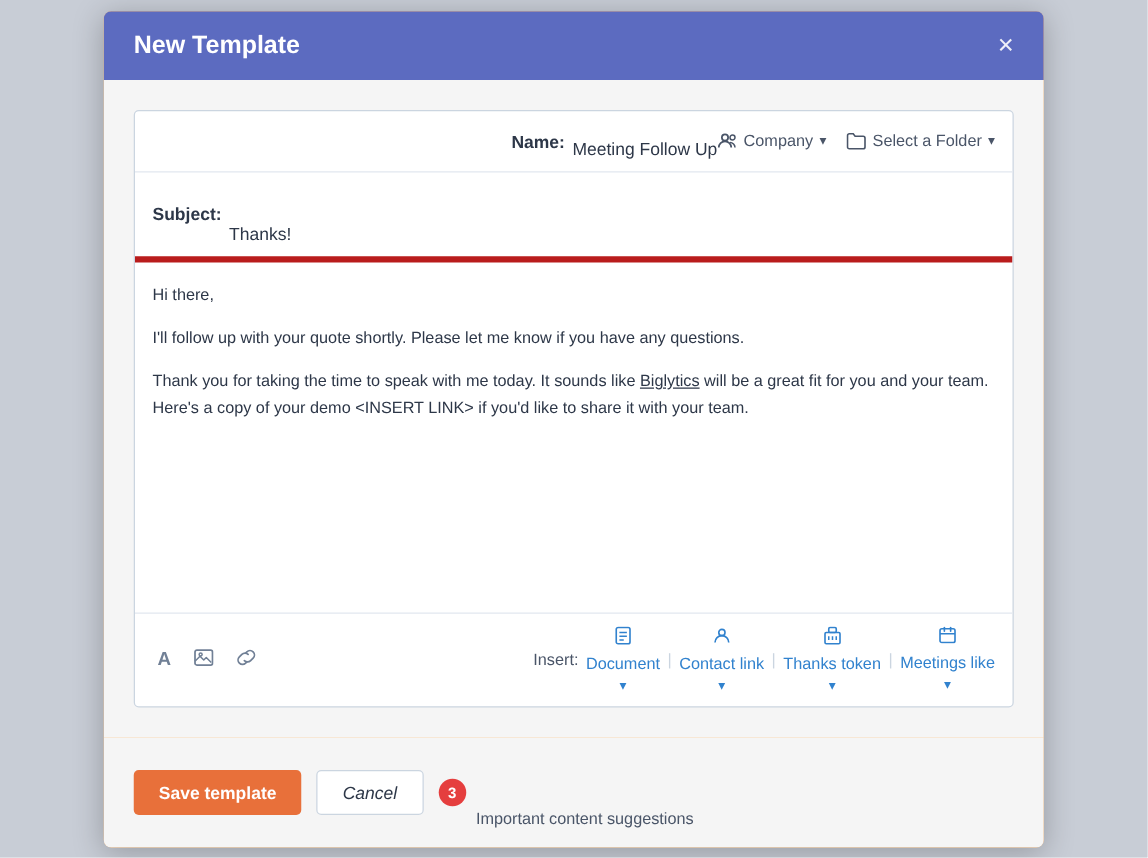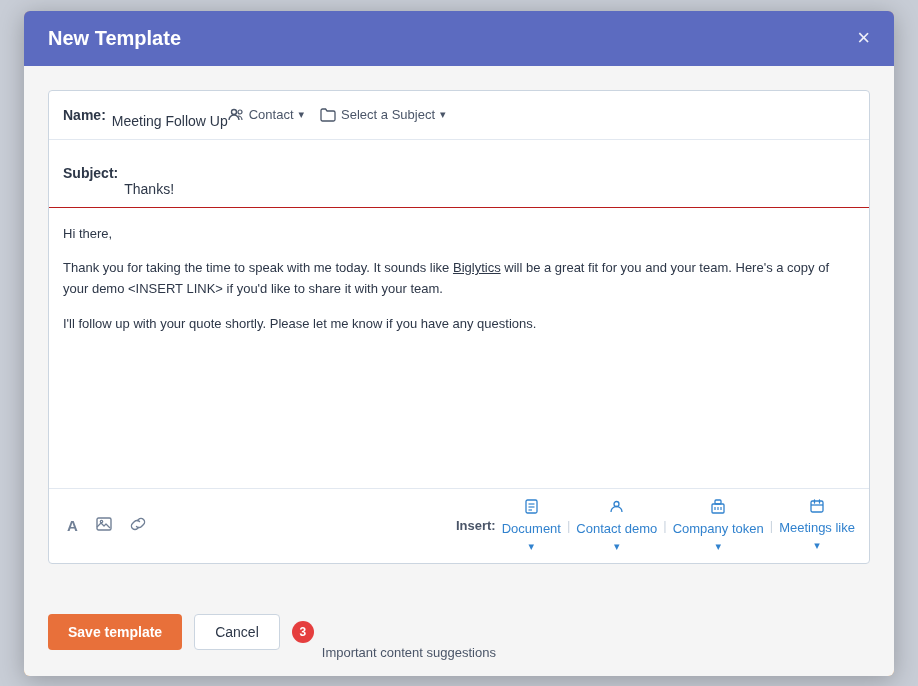--- a/index.html
+++ b/index.html
@@ -14,21 +14,21 @@
     }
     .modal-overlay {
       width: 918px;
       height: 686px;
       display: flex;
       align-items: center;
       justify-content: center;
       background: #c8cdd6;
     }
     .modal {
-      width: 870px;
+      width: 752px;
       background: #fdba74;
       border-radius: 6px;
       overflow: hidden;
       box-shadow: 0 4px 24px rgba(0,0,0,0.25);
     }
     .modal-header {
       background: #5c6bc0;
       padding: 16px 24px;
       display: flex;
       align-items: center;
@@ -54,21 +54,21 @@
     }
     .template-editor {
       background: #fff;
       border: 1px solid #cbd5e0;
       border-radius: 4px;
       overflow: hidden;
     }
     .name-row {
       display: flex;
       align-items: center;
-      justify-content: flex-start;
+      justify-content: flex-end;
       padding: 10px 14px;
       border-bottom: 1px solid #e2e8f0;
     }
     .name-left {
       display: flex;
       align-items: center;
       gap: 6px;
     }
     .name-label {
       font-weight: 700;
@@ -94,21 +94,21 @@
       border: none;
       cursor: pointer;
       font-size: 13px;
       font-weight: 500;
     }
     .icon-svg { display: inline-flex; align-items: center; }
     .subject-row {
       display: flex;
       align-items: center;
       padding: 10px 14px;
-      border-bottom: 1px solid #b91c1c;
+      border-bottom: 5px solid #b91c1c;
       gap: 6px;
     }
     .subject-label {
       font-weight: 700;
       color: #2d3748;
       font-size: 14px;
     }
     .subject-value {
       color: #2d3748;
       font-size: 14px;
@@ -149,21 +149,21 @@
     }
     .toolbar-right {
       display: flex;
       align-items: center;
       gap: 6px;
       margin-left: auto;
     }
     .insert-label {
       color: #4a5568;
       font-size: 13px;
-      font-weight: 700;
+      font-weight: 400;
     }
     .insert-btn {
       display: flex;
       align-items: center;
       gap: 4px;
       color: #3182ce;
       background: none;
       border: none;
       cursor: pointer;
       font-size: 13px;
@@ -193,20 +193,21 @@
     }
     .cancel-btn {
       background: #fff;
       color: #2d3748;
       border: 1.5px solid #cbd5e0;
       border-radius: 4px;
       padding: 9px 20px;
       font-size: 14px;
       font-weight: 500;
       cursor: pointer;
+      font-style: italic;
     }
     .suggestions-group {
       display: flex;
       align-items: center;
       gap: 8px;
     }
     .badge {
       background: #e53e3e;
       color: #fff;
       border-radius: 50%;
@@ -246,44 +247,44 @@
           <div class="name-right">
             <button class="shared-btn">
               <span class="icon-svg">
                 <svg width="16" height="16" viewBox="0 0 16 16" fill="none" xmlns="http://www.w3.org/2000/svg">
                   <circle cx="6" cy="5" r="2.5" stroke="#4a5568" stroke-width="1.4"></circle>
                   <path d="M1 13c0-2.76 2.24-5 5-5s5 2.24 5 5" stroke="#4a5568" stroke-width="1.4" fill="none"></path>
                   <circle cx="12" cy="5" r="2" stroke="#4a5568" stroke-width="1.2"></circle>
                   <path d="M14 13c0-2.21-1.79-4-4-4" stroke="#4a5568" stroke-width="1.2" fill="none"></path>
                 </svg>
               </span>
-              <span>Contact</span>
+              <span>Company</span>
               <span style="font-size:11px; color:#4a5568;">▾</span>
             </button>
             <button class="folder-btn">
               <span class="icon-svg">
                 <svg width="16" height="14" viewBox="0 0 16 14" fill="none" xmlns="http://www.w3.org/2000/svg">
                   <path d="M1 2.5A1.5 1.5 0 012.5 1h3.08l1.5 2H13.5A1.5 1.5 0 0115 4.5V11.5A1.5 1.5 0 0113.5 13h-11A1.5 1.5 0 011 11.5V2.5z" stroke="#4a5568" stroke-width="1.3" fill="none"></path>
                 </svg>
               </span>
-              <span>Select a Subject</span>
+              <span>Select a Folder</span>
               <span style="font-size:11px; color:#4a5568;">▾</span>
             </button>
           </div>
         </div>
 
         <div class="subject-row">
           <span class="subject-label">Subject:</span>
           <span class="subject-value">Thanks!</span>
         </div>
 
         <div class="body-area">
           <p>Hi there,</p>
+          <p>I'll follow up with your quote shortly. Please let me know if you have any questions.</p>
           <p>Thank you for taking the time to speak with me today. It sounds like <span class="underline">Biglytics</span> will be a great fit for you and your team. Here's a copy of your demo &lt;INSERT LINK&gt; if you'd like to share it with your team.</p>
-          <p>I'll follow up with your quote shortly. Please let me know if you have any questions.</p>
         </div>
 
         <div class="toolbar-row">
           <div class="toolbar-left">
             <button class="toolbar-icon-btn" title="Font">
               <span style="font-weight:bold; font-size:15px;">A</span>
             </button>
             <button class="toolbar-icon-btn" title="Image">
               <span>
                 <svg width="16" height="14" viewBox="0 0 16 14" fill="none" xmlns="http://www.w3.org/2000/svg">
@@ -317,35 +318,35 @@
               <span style="font-size:11px;">▾</span>
             </button>
             <span class="insert-separator">|</span>
             <button class="insert-btn">
               <span>
                 <svg width="13" height="15" viewBox="0 0 13 15" fill="none" xmlns="http://www.w3.org/2000/svg">
                   <circle cx="6.5" cy="5" r="2.5" stroke="#3182ce" stroke-width="1.3"></circle>
                   <path d="M1 13c0-3.04 2.46-5.5 5.5-5.5S12 9.96 12 13" stroke="#3182ce" stroke-width="1.3" fill="none"></path>
                 </svg>
               </span>
-              <span>Contact demo</span>
+              <span>Contact link</span>
               <span style="font-size:11px;">▾</span>
             </button>
             <span class="insert-separator">|</span>
             <button class="insert-btn">
               <span>
                 <svg width="14" height="15" viewBox="0 0 14 15" fill="none" xmlns="http://www.w3.org/2000/svg">
                   <rect x="1" y="5" width="12" height="9" rx="1" stroke="#3182ce" stroke-width="1.3"></rect>
                   <rect x="4" y="1" width="6" height="4" rx="1" stroke="#3182ce" stroke-width="1.3"></rect>
                   <line x1="4" y1="8" x2="4" y2="11" stroke="#3182ce" stroke-width="1.2"></line>
                   <line x1="7" y1="8" x2="7" y2="11" stroke="#3182ce" stroke-width="1.2"></line>
                   <line x1="10" y1="8" x2="10" y2="11" stroke="#3182ce" stroke-width="1.2"></line>
                 </svg>
               </span>
-              <span>Company token</span>
+              <span>Thanks token</span>
               <span style="font-size:11px;">▾</span>
             </button>
             <span class="insert-separator">|</span>
             <button class="insert-btn">
               <span>
                 <svg width="14" height="14" viewBox="0 0 14 14" fill="none" xmlns="http://www.w3.org/2000/svg">
                   <rect x="1" y="2" width="12" height="11" rx="1.5" stroke="#3182ce" stroke-width="1.3"></rect>
                   <line x1="1" y1="6" x2="13" y2="6" stroke="#3182ce" stroke-width="1.3"></line>
                   <line x1="4.5" y1="1" x2="4.5" y2="4" stroke="#3182ce" stroke-width="1.3" stroke-linecap="round"></line>
                   <line x1="9.5" y1="1" x2="9.5" y2="4" stroke="#3182ce" stroke-width="1.3" stroke-linecap="round"></line>

